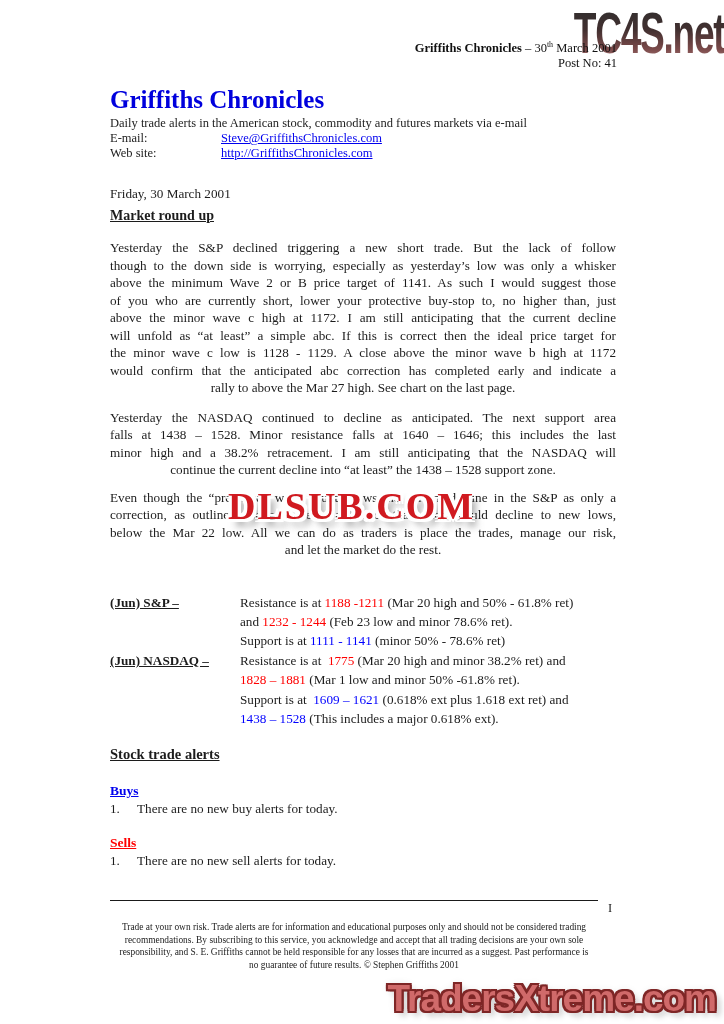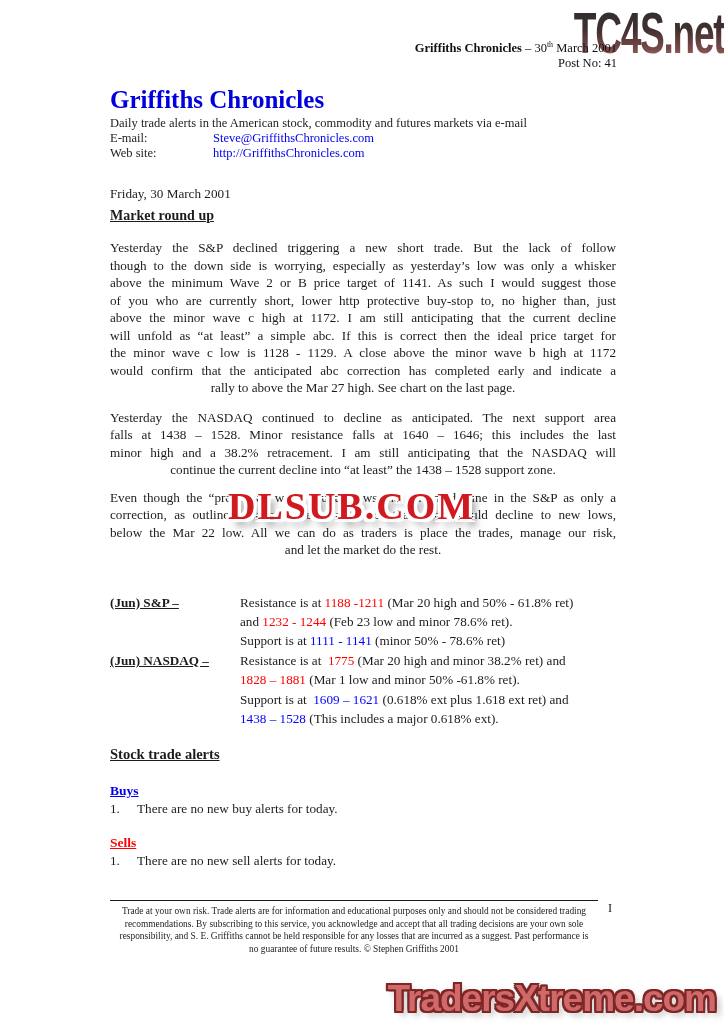--- a/index.html
+++ b/index.html
@@ -94,21 +94,21 @@
   h1.masthead-title {
     margin: 86px 0 0 0;
     font-size: 25px;
     line-height: 28px;
     font-weight: bold;
     color: var(--title-blue, #0000dd);
   }
   .subtitle { margin-top: 2px; font-size: 12.5px; line-height: 15px; }
   .contact-row { display: flex; font-size: 12.5px; line-height: 15px; }
   .contact-label { width: 103px; flex-shrink: 0; }
-  a.link { color: var(--link-blue, #0000ee); cursor: pointer; }
+  a.link { color: var(--link-blue, #0000ee); text-decoration: underline; cursor: pointer; margin-left: 8px; }
 
   .date-line { margin-top: 25px; text-align: left; font-weight: normal; font-size: 13.2px; line-height: 16px; }
 
   h2.section-h {
     margin: 5px 0 0 0;
     font-size: 14px;
     line-height: 17px;
     font-weight: bold;
     text-decoration: underline;
   }
@@ -137,21 +137,21 @@
   }
   h3.buys { color: var(--buys-blue, #0000ee); }
   h3.sells { color: var(--sells-red, #ff0000); margin-top: 17px; }
   .alert-item { display: flex; margin-top: 1px; font-size: 13.2px; line-height: 17.5px; }
   .alert-item .num { width: 27px; flex-shrink: 0; }
 
   .footer {
     margin-top: 31px;
     width: 488px;
     border-top: 1.5px solid #1a1a1a;
-    padding-top: 4px;
+    padding-top: 20px;
     font-size: 9.4px;
     line-height: 12.5px;
     text-align: center;
     color: #222222;
   }
   .cline { text-align: center; }
   .page-num {
     position: absolute;
     left: 608px;
     top: 901px;
@@ -187,21 +187,21 @@
     </div>
 
     <div class="date-line">Friday, 30 March 2001</div>
 
     <h2 class="section-h">Market round up</h2>
 
     <div class="para first">
         <div class="jline">Yesterday the S&amp;P declined triggering a new short trade. But the lack of follow</div>
         <div class="jline">though to the down side is worrying, especially as yesterday’s low was only a whisker</div>
         <div class="jline">above the minimum Wave 2 or B price target of 1141. As such I would suggest those</div>
-        <div class="jline">of you who are currently short, lower http protective buy-stop to, no higher than, just</div>
+        <div class="jline">of you who are currently short, lower your protective buy-stop to, no higher than, just</div>
         <div class="jline">above the minor wave c high at 1172. I am still anticipating that the current decline</div>
         <div class="jline">will unfold as “at least” a simple abc. If this is correct then the ideal price target for</div>
         <div class="jline">the minor wave c low is 1128 - 1129. A close above the minor wave b high at 1172</div>
         <div class="jline">would confirm that the anticipated abc correction has completed early and indicate a</div>
         <div class="jline last">rally to above the Mar 27 high. See chart on the last page.</div>
       </div>
     <div class="para">
         <div class="jline">Yesterday the NASDAQ continued to decline as anticipated. The next support area</div>
         <div class="jline">falls at 1438 – 1528. Minor resistance falls at 1640 – 1646; this includes the last</div>
         <div class="jline">minor high and a 38.2% retracement. I am still anticipating that the NASDAQ will</div>

